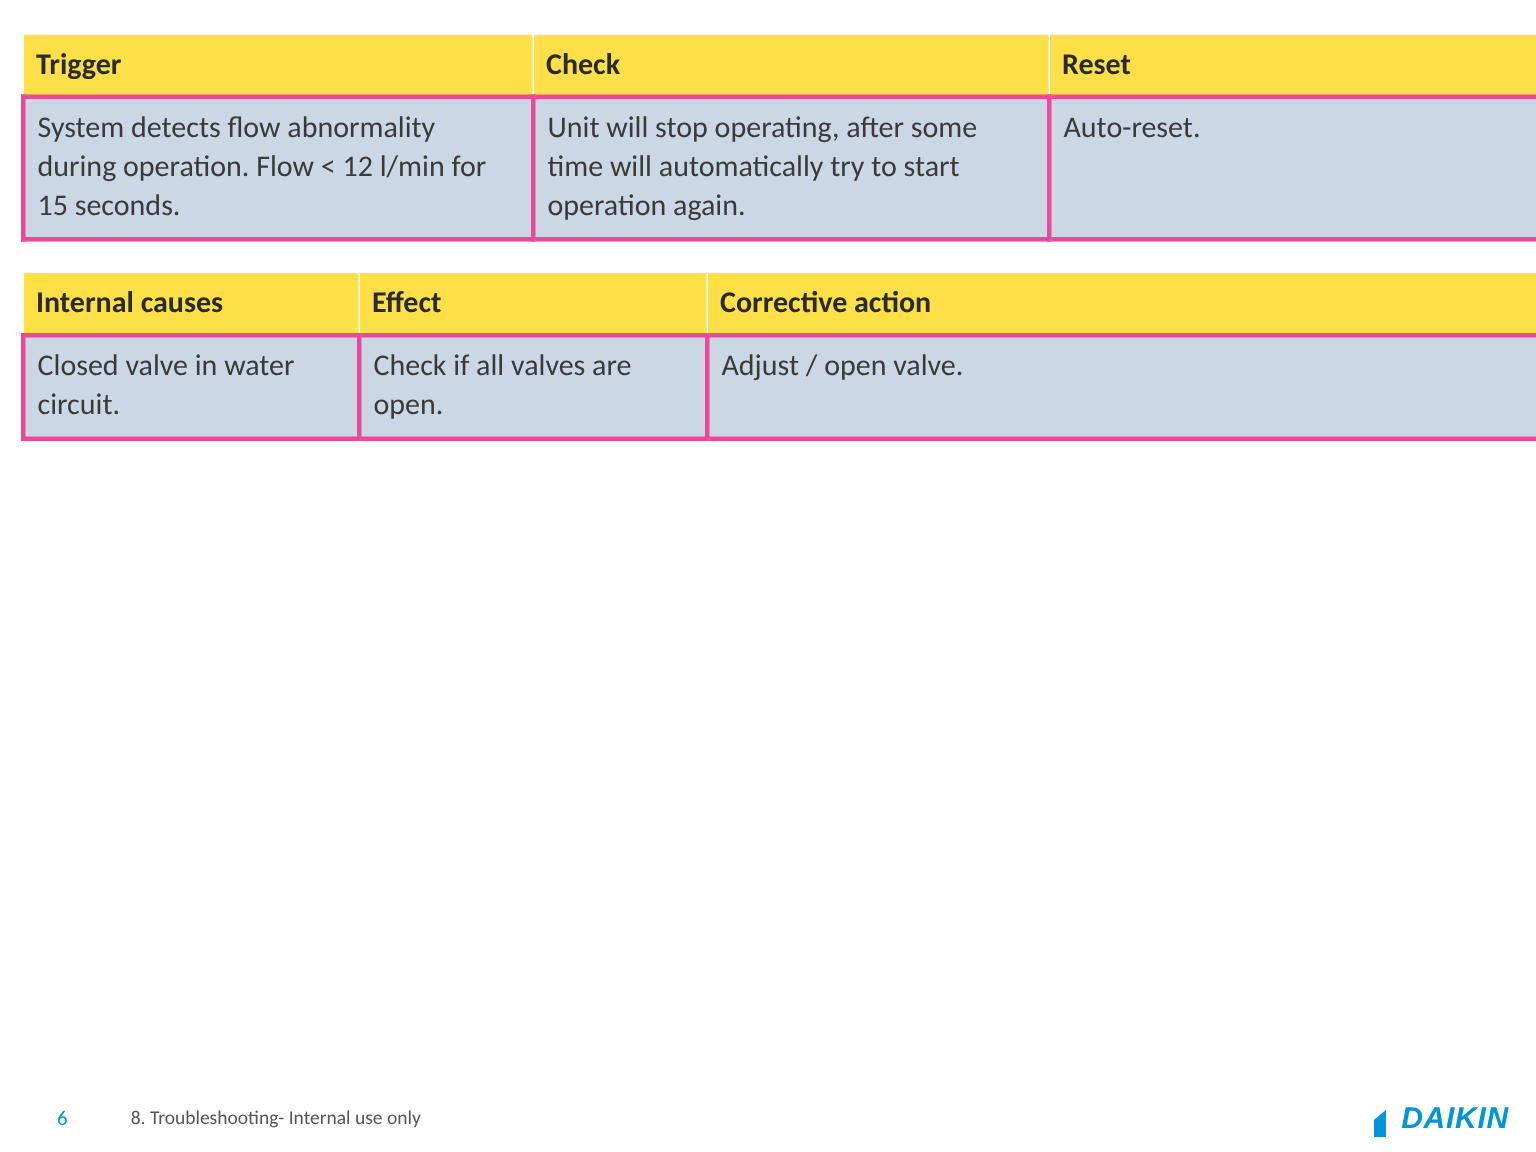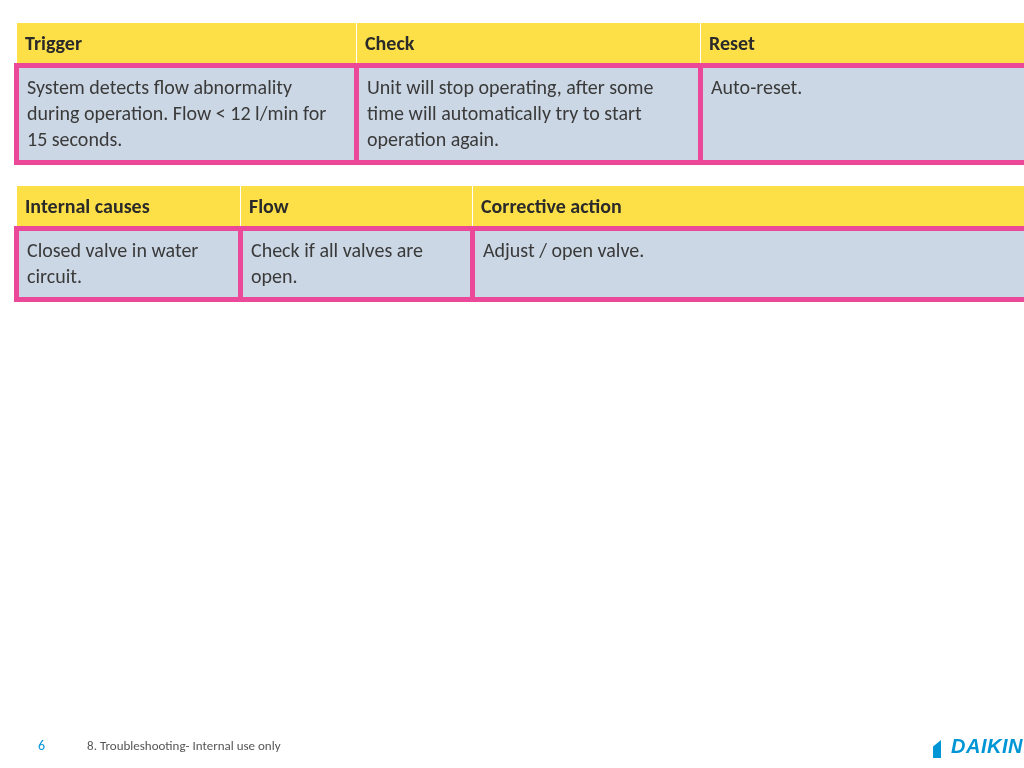--- a/index.html
+++ b/index.html
@@ -41,21 +41,21 @@
     text-align: left;
     padding: 8px 10px 8px 8px;
     font-size: 20px;
     border: 1px solid #fff;
     vertical-align: top;
   }
   td {
     padding: 6px 10px 8px 8px;
     font-size: 20px;
     line-height: 1.3;
-    border: 5px solid #ec4899;
+    border: 3px solid #ec4899;
     vertical-align: top;
     color: #3a3a3a;
   }
   .row-a td { background: #cbd7e4; }
   .row-b td { background: #e7ecf2; }
 
   .footer {
     position: absolute;
     left: 0;
     bottom: 14px;
@@ -70,21 +70,21 @@
     font-weight: 400;
     margin-right: 26px;
   }
   .footnote {
     color: #555;
     font-size: 13px;
     margin-left: 16px;
   }
   .logo {
     position: absolute;
-    right: 1px;
+    right: 18px;
     bottom: 10px;
     display: flex;
     align-items: flex-end;
     gap: 4px;
   }
   .logo-text {
     font-family: Arial, sans-serif;
     font-weight: 700;
     font-style: italic;
     font-size: 20px;
@@ -135,21 +135,21 @@
 again.</td>
         <td>Auto-reset.</td>
       </tr>
     </tbody>
   </table>
 
   <table class="t2">
     <thead>
       <tr>
         <th>Internal causes</th>
-        <th>Flow</th>
+        <th>Effect</th>
         <th>Corrective action</th>
       </tr>
     </thead>
     <tbody>
       <tr class="row-a">
         <td>Closed valve in water circuit.</td>
         <td>Check if all valves are open.</td>
         <td>Adjust / open valve.</td>
       </tr>
     </tbody>

